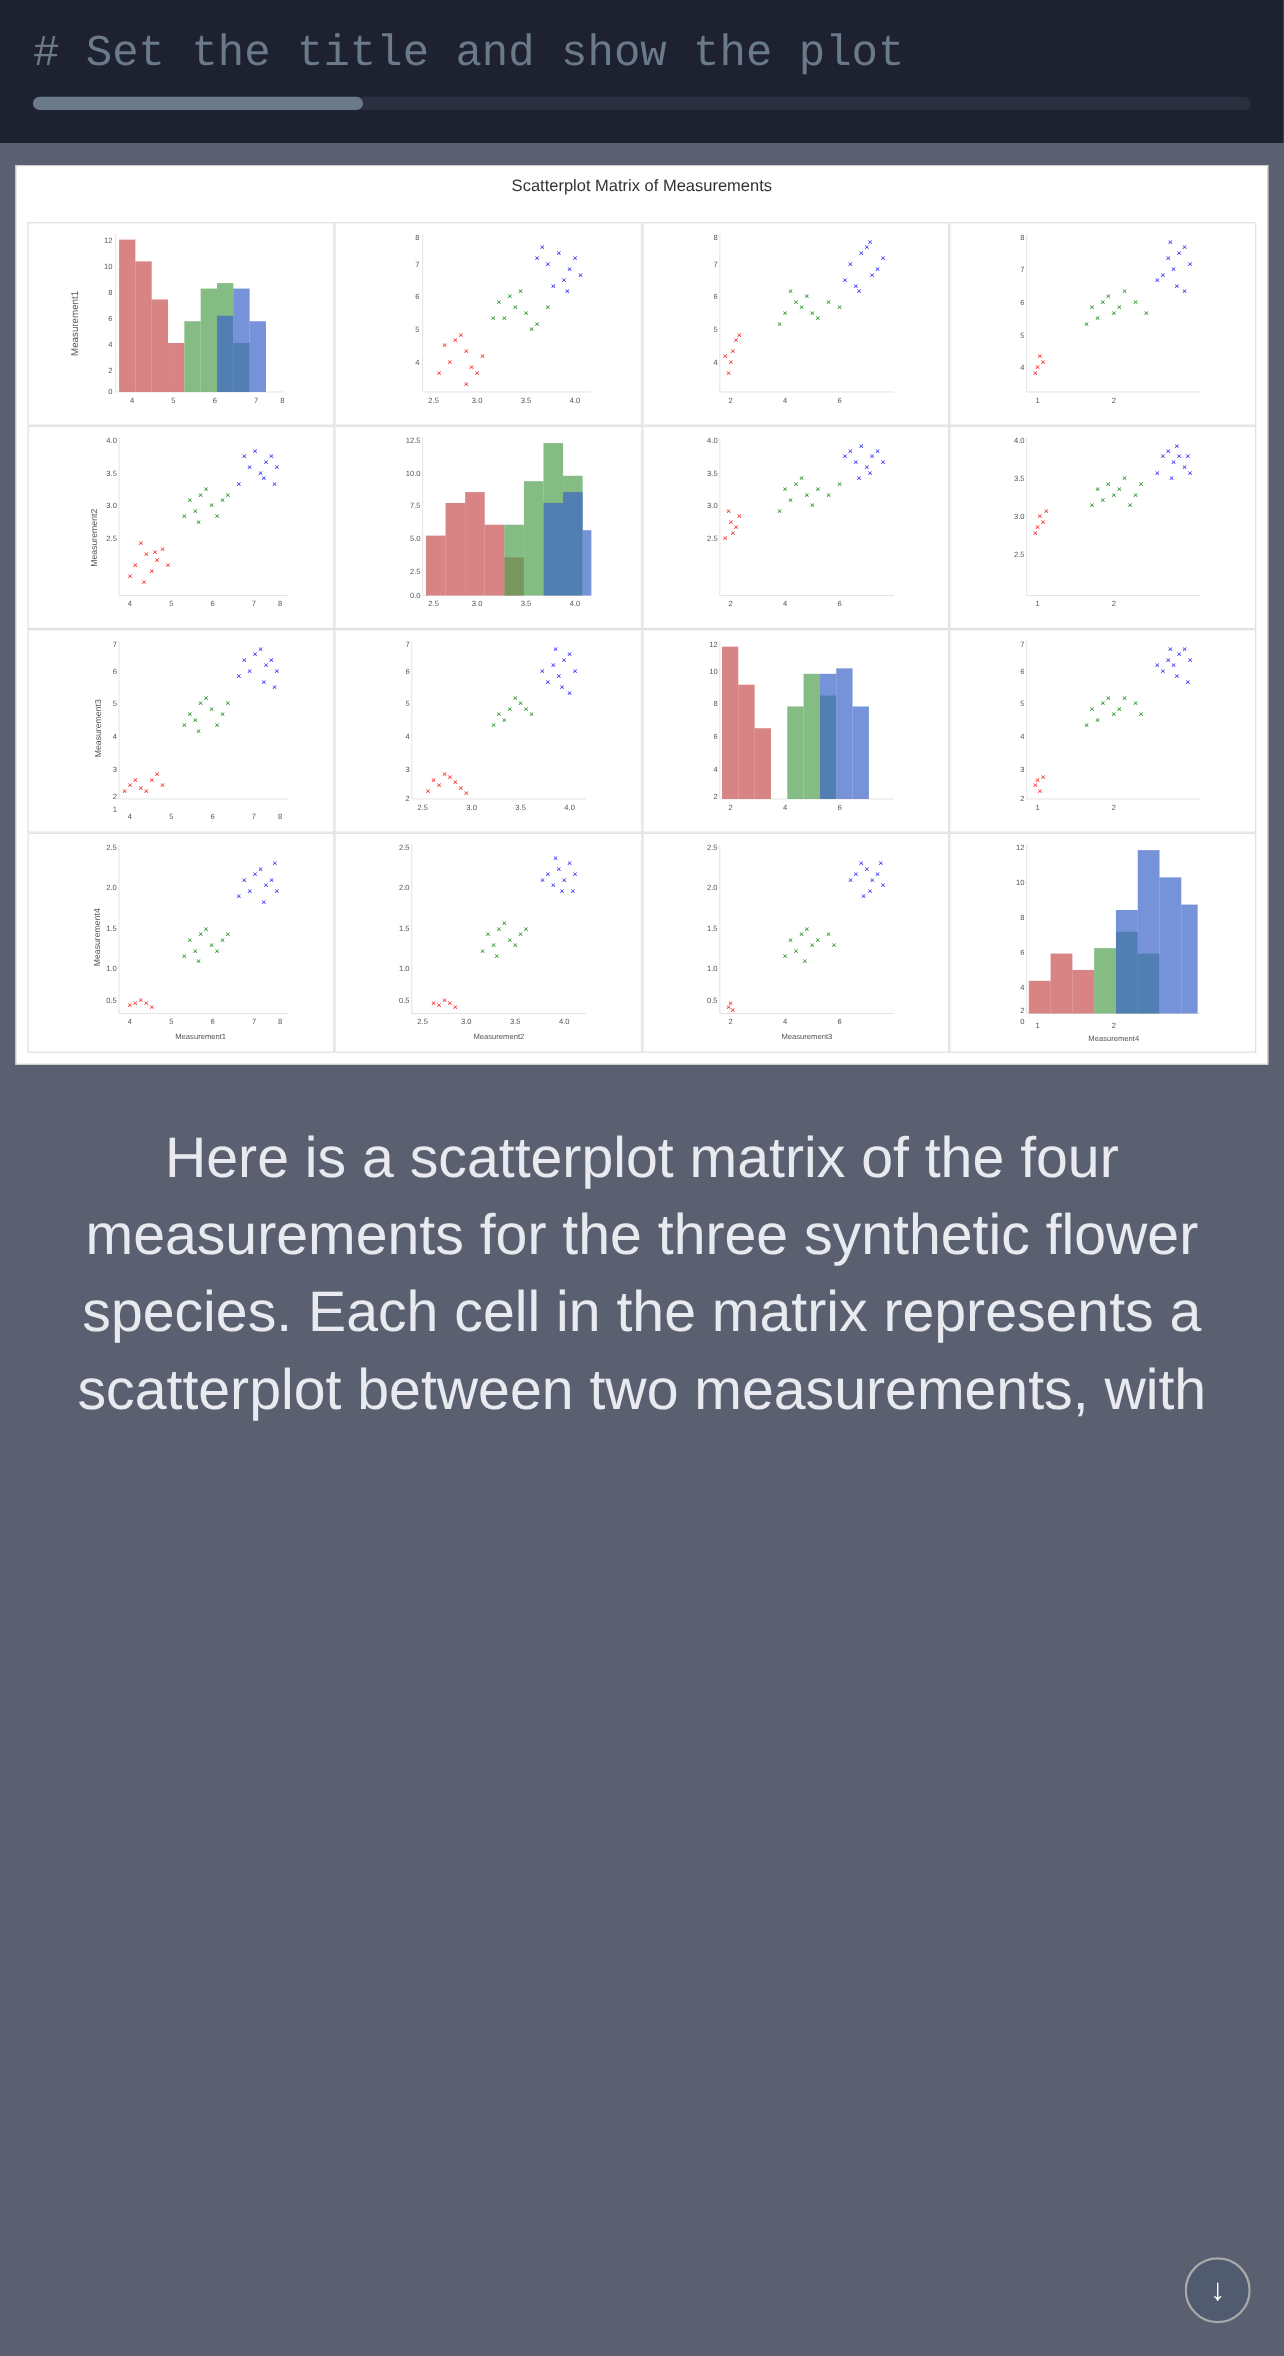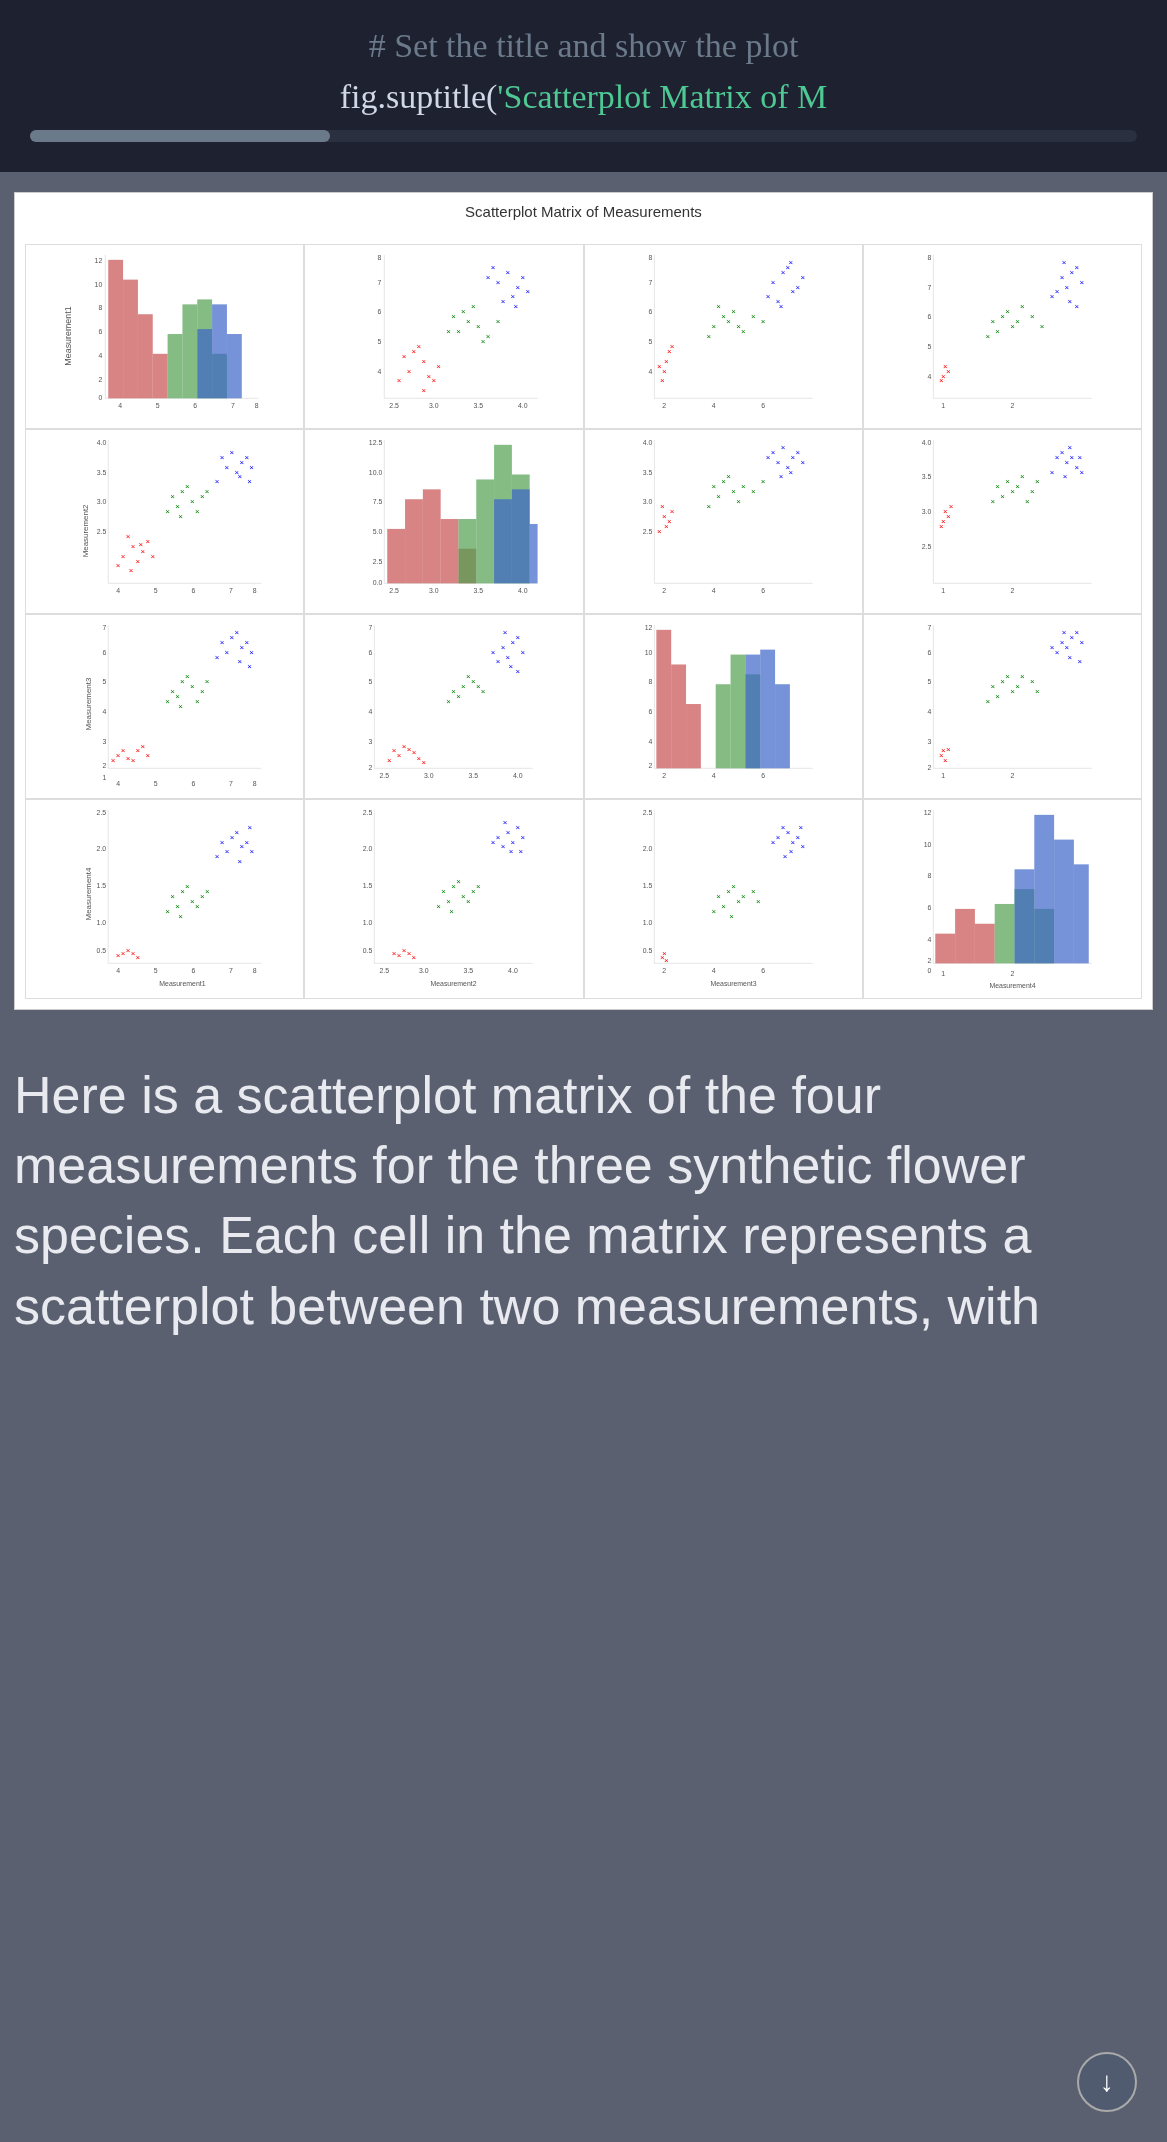--- a/index.html
+++ b/index.html
@@ -12,25 +12,24 @@
 
     
     .code-block {
       background-color: #1e2130;
       padding: 20px 30px 30px 30px;
       overflow: hidden;
       position: relative;
     }
 
     .code-line {
-      font-family: Liberation Serif, serif;
-      font-size: 34px;
+      font-family: Liberation Mono, monospace;
+      font-size: 40px;
       line-height: 1.5;
       white-space: nowrap;
-      text-align: center;
     }
 
     .code-comment { color: #6a7a8a; }
     .code-white { color: #d0d8e8; }
     .code-string { color: #4ec994; }
 
     .scrollbar-track {
       height: 12px;
       background: #2a3040;
       margin-top: 8px;
@@ -85,20 +84,21 @@
     .cell svg {
       width: 100%;
       height: 100%;
       display: block;
     }
 
     
     .text-section {
       padding: 30px 14px 20px 14px;
       background-color: #5a6070;
+      text-align: center;
     }
 
     .description-text {
       font-size: 52px;
       line-height: 1.35;
       color: #e8eaf0;
       font-family: -apple-system, BlinkMacSystemFont, 'Segoe UI', sans-serif;
     }
 
     
@@ -118,23 +118,20 @@
       cursor: pointer;
       border: 2px solid #aaa;
     }
   </style>
 </head>
 <body>
 
 <div class="code-block">
   <div class="code-line">
     <span class="code-comment"># Set the title and show the plot</span>
-  </div>
-  <div class="code-line">
-    <span class="code-white">fig.suptitle(</span><span class="code-string">'Scatterplot Matrix of M</span>
   </div>
   <div class="scrollbar-track">
     <div class="scrollbar-thumb"></div>
   </div>
 </div>
 
 <div class="plot-container">
   <div class="plot-image-wrapper">
     <div class="plot-title">Scatterplot Matrix of Measurements</div>
 

